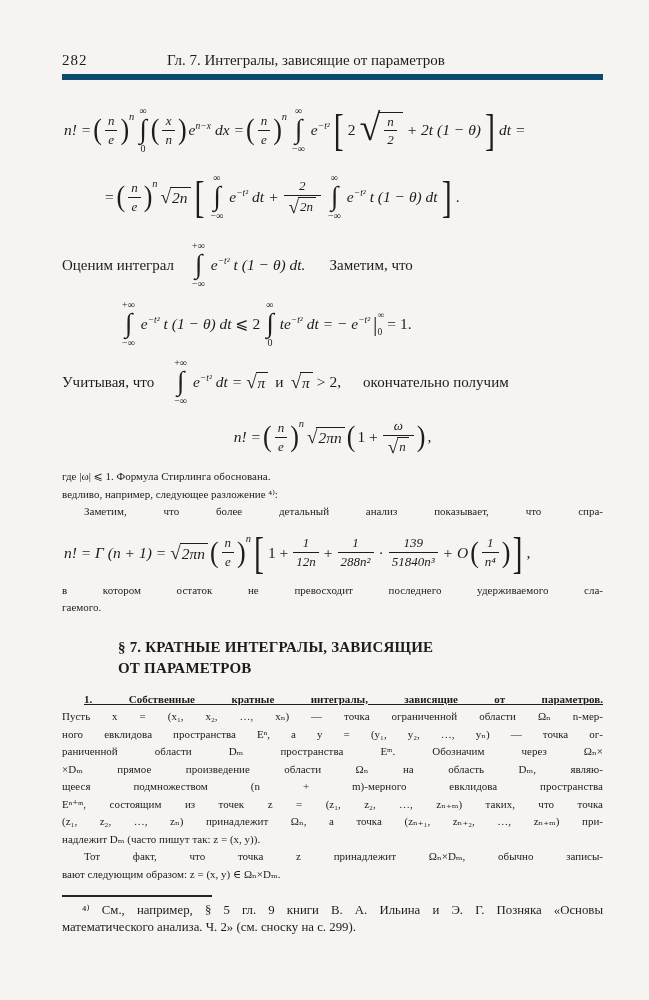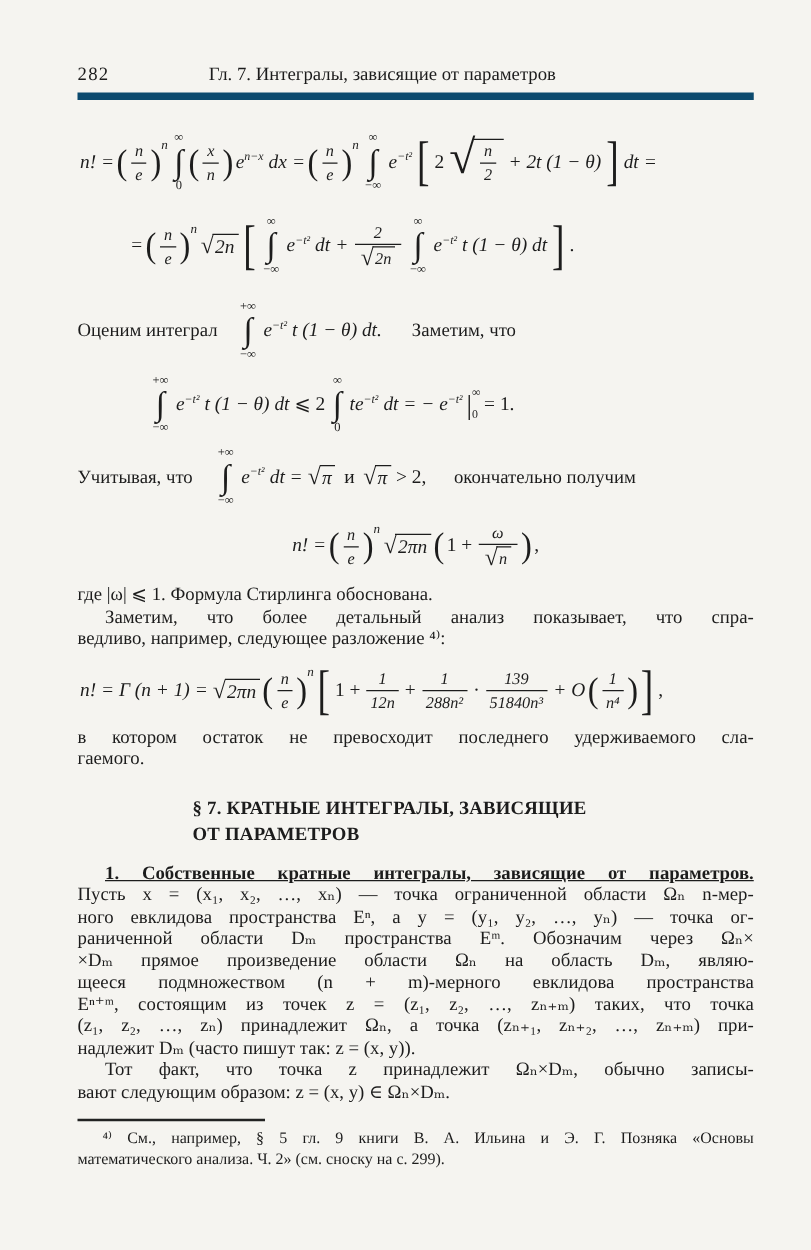--- a/index.html
+++ b/index.html
@@ -30,27 +30,27 @@
   .bs sup{font-size:9.5px;vertical-align:6px;}
   .sq{display:inline-flex;align-items:flex-start;margin:0 2px;}
   .sq .rs{font-style:normal;font-size:19px;line-height:1;margin-right:-1px;}
   .sq .rc{border-top:1.2px solid #1c1c1c;padding:1px 3px 0 2px;}
   .sq.tall .rs{font-size:38px;line-height:.8;}
   .ev{display:inline-flex;align-items:center;margin:0 1px;}
   .ev .vb{font-style:normal;font-size:22px;line-height:0;}
   .ev .lims{display:inline-flex;flex-direction:column;justify-content:space-between;height:28px;font-size:9.5px;font-style:normal;}
 
   
-  .txt{font-size:15px;line-height:17.5px;}
+  .txt{font-size:11px;line-height:17.5px;}
   .jl{text-align:justify;text-align-last:justify;}
   .ind{text-indent:22px;}
   .bold{font-weight:bold;text-decoration:underline;}
   .trow{display:flex;align-items:center;font-size:15px;white-space:nowrap;}
 
-  .sec{font-weight:bold;font-size:15px;line-height:21px;margin-left:92px;letter-spacing:.2px;}
+  .sec{font-weight:bold;font-size:15px;line-height:21px;margin-left:56px;letter-spacing:.2px;}
   .fnrule{width:150px;border-top:2px solid #222;}
   .fn{font-size:12.8px;line-height:16.5px;}
 
   
   .f1a{margin-top:18px;height:64px;}
   .f1b{margin-top:4px;height:62px;padding-left:40px;}
   .r-ocenim{margin-top:8px;height:58px;}
   .f3{margin-top:0;height:60px;padding-left:56px;}
   .r-uchit{margin-top:0;height:56px;}
   .f5{height:54px;justify-content:center;}
@@ -253,22 +253,22 @@
         <span class="de"><span class="sq">
             <span class="rs">√</span>
             <span class="rc">n</span>
           </span></span>
       </span>
     <span class="bp">)</span>
     <span class="t rm">,</span>
   </div>
 
   <div class="txt gde">где  |ω| ⩽ 1. Формула Стирлинга обоснована.</div>
+  <div class="txt">ведливо, например, следующее разложение ⁴⁾:</div>
   <div class="txt jl ind">Заметим, что более детальный анализ показывает,  что спра-</div>
-  <div class="txt">ведливо, например, следующее разложение ⁴⁾:</div>
 
   <div class="mrow f6">
     <span class="t">n! = Γ (n + 1) =</span>
     <span class="sq">
         <span class="rs">√</span>
         <span class="rc">2πn</span>
       </span>
     <span class="grp">
       <span class="bp">(</span>
       <span class="fr">

